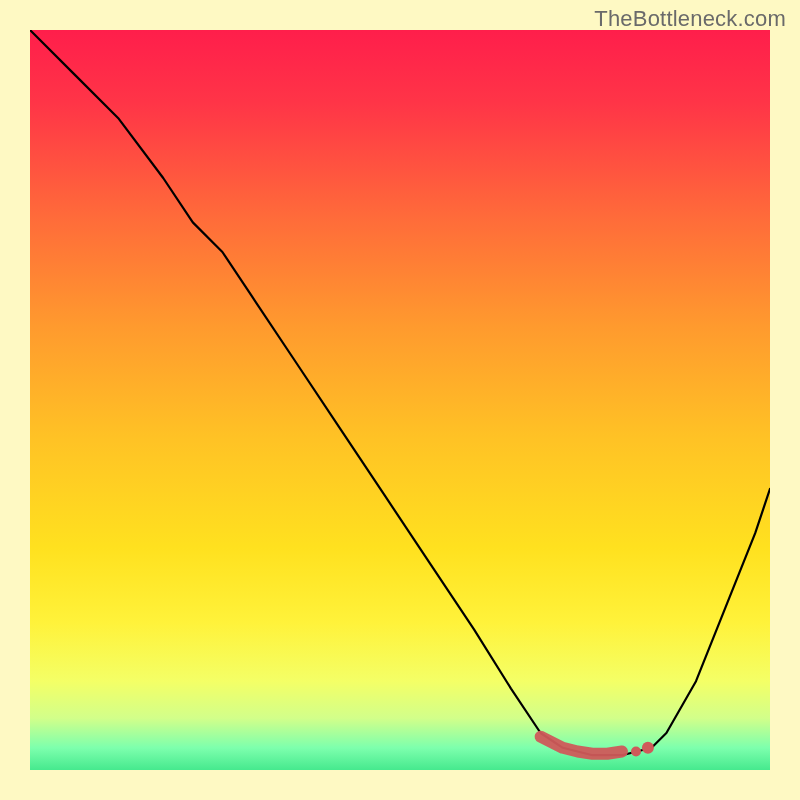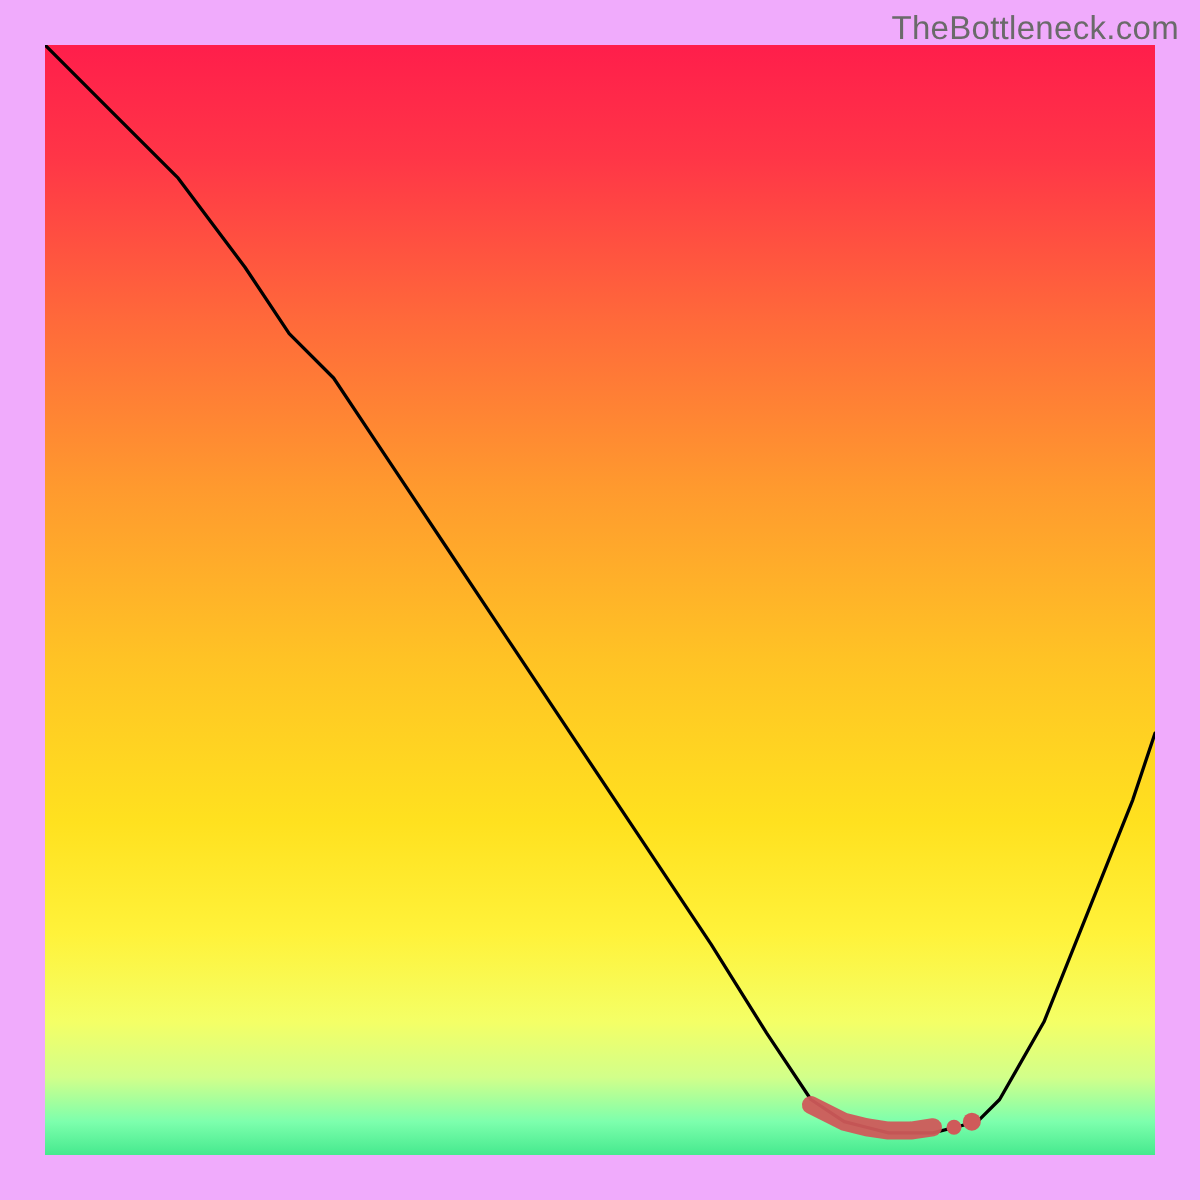--- a/index.html
+++ b/index.html
@@ -7,21 +7,21 @@
     padding: 0;
     background: #000;
     width: 800px;
     height: 800px;
     overflow: hidden;
     font-family: Arial, Helvetica, sans-serif;
   }
   .outer {
     width: 800px;
     height: 800px;
-    background: #f0abfc;
+    background: #fef9c3;
     position: relative;
   }
   .watermark {
     position: absolute;
     top: 6px;
     right: 14px;
     color: #6a6a6a;
     font-size: 22px;
     font-weight: 500;
     letter-spacing: 0.2px;

